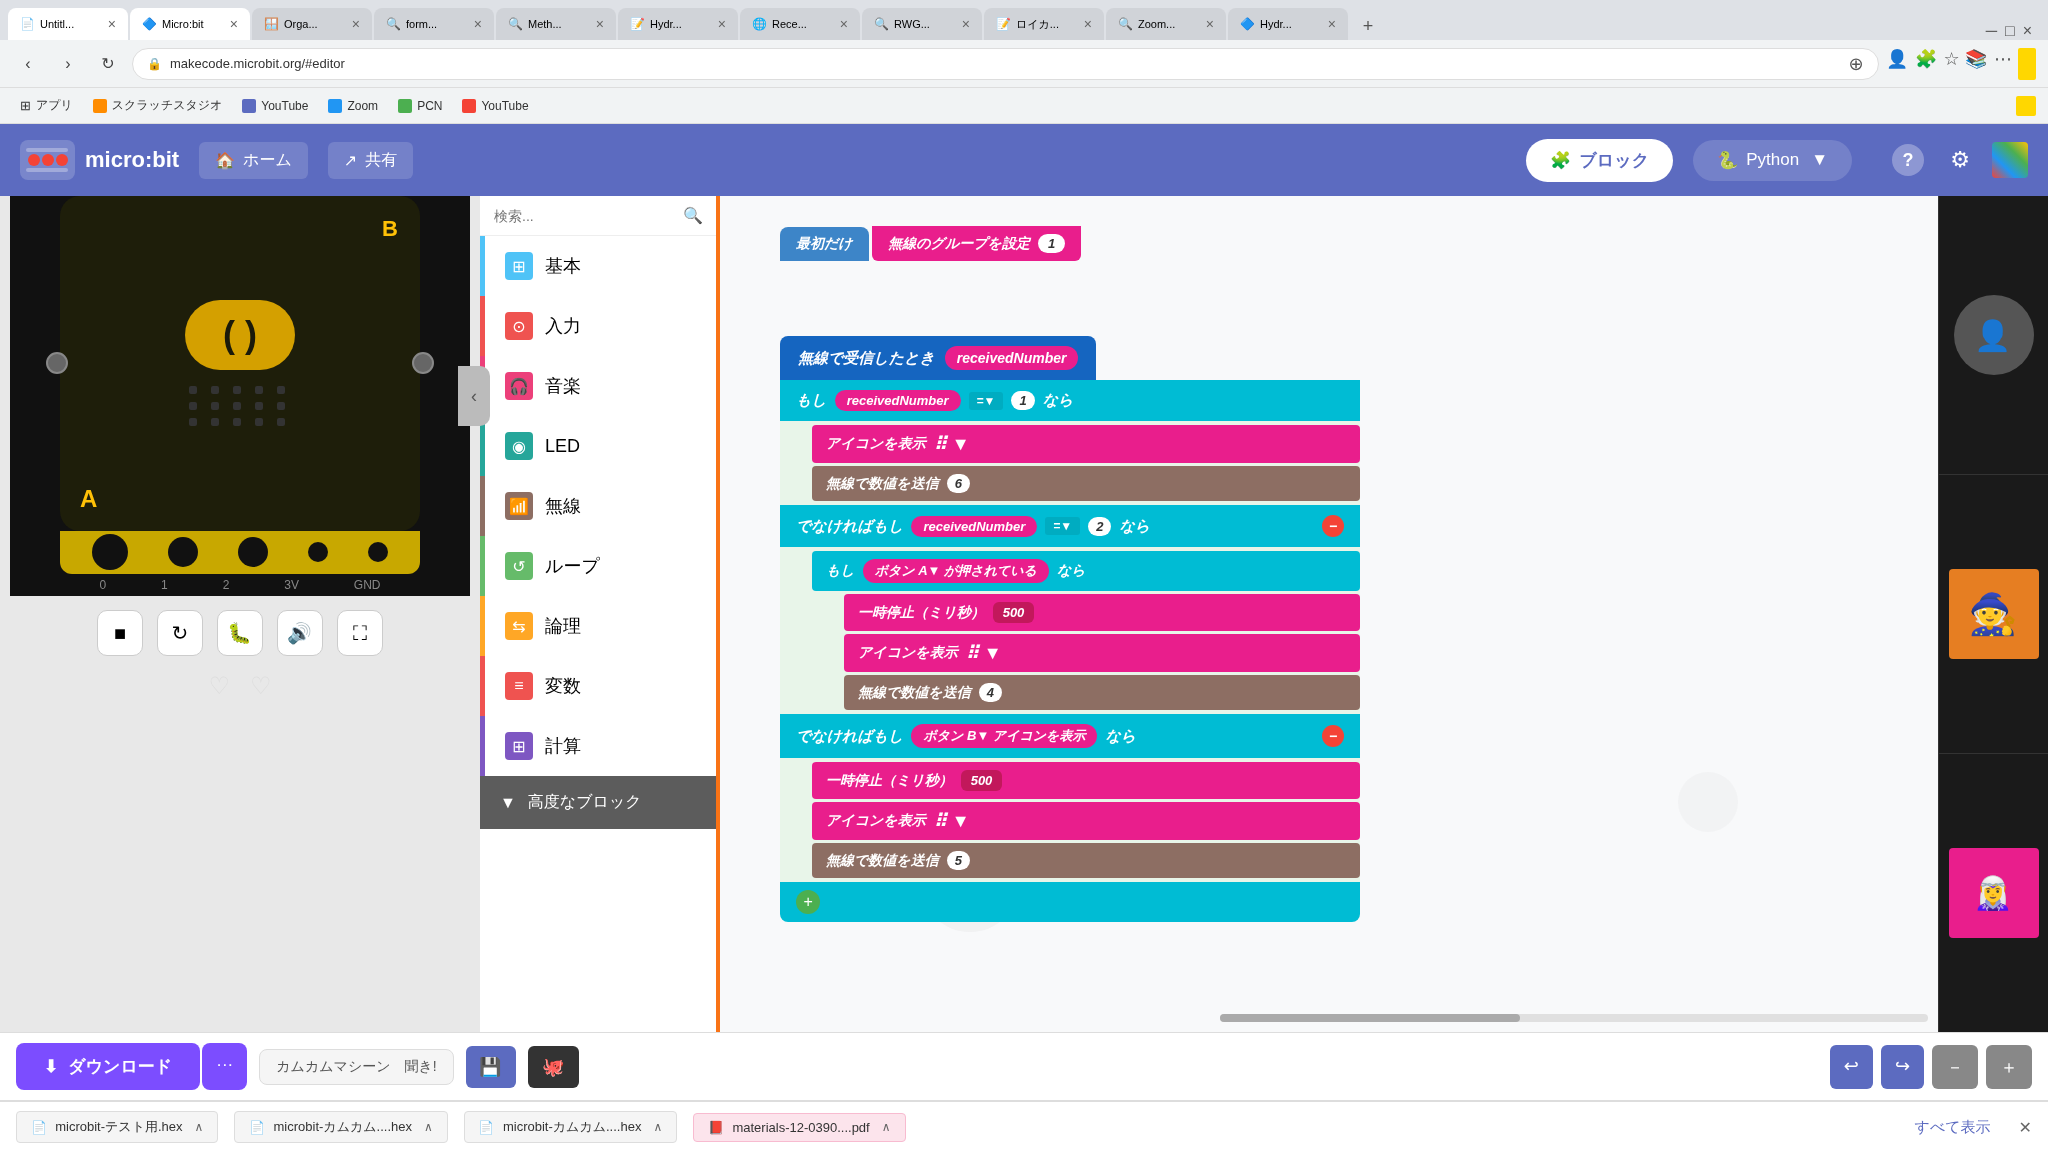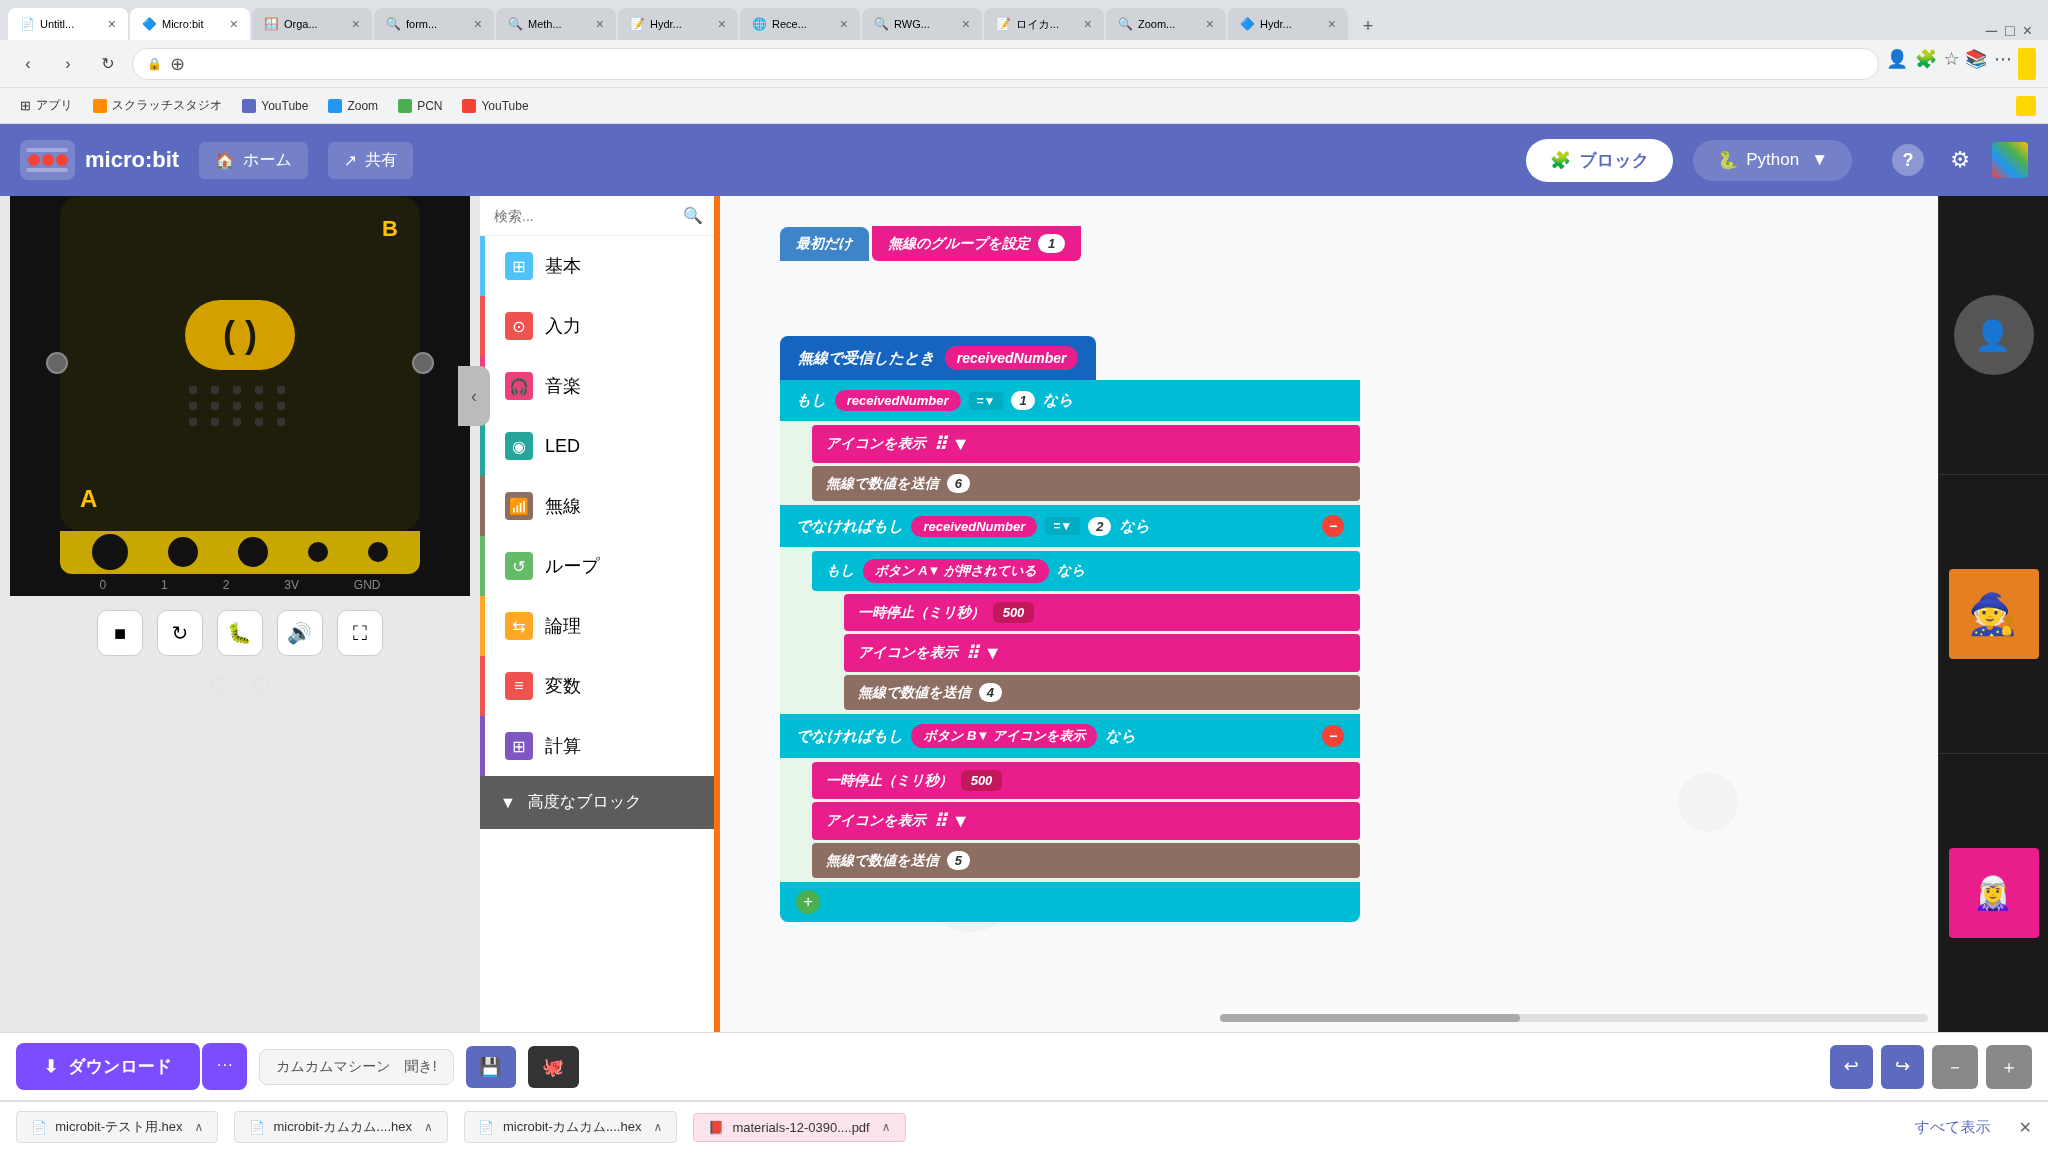--- a/index.html
+++ b/index.html
@@ -45,21 +45,21 @@
     .mc-actions { display: flex; align-items: center; gap: 12px; margin-left: 16px; }
     .mc-icon-btn { width: 40px; height: 40px; display: flex; align-items: center; justify-content: center; color: white; font-size: 22px; cursor: pointer; }
 
     
     .main-content { flex: 1; display: flex; overflow: hidden; position: relative; }
 
     
     .simulator-panel { width: 480px; background: #e8e8e8; display: flex; flex-direction: column; align-items: center; padding: 0 0 16px 0; flex-shrink: 0; }
 
     
-    .block-palette { width: 240px; background: #fff; display: flex; flex-direction: column; border-right: 6px solid #f97316; flex-shrink: 0; }
+    .block-palette { width: 240px; background: #fff; display: flex; flex-direction: column; border-right: 4px solid #f97316; flex-shrink: 0; }
     .search-bar { display: flex; align-items: center; padding: 10px 14px; border-bottom: 1px solid #eee; gap: 8px; }
     .search-input { flex: 1; border: none; outline: none; font-size: 14px; color: #666; }
     .search-icon { font-size: 16px; color: #999; }
     .palette-items { flex: 1; overflow-y: auto; }
     .palette-item { display: flex; align-items: center; gap: 12px; padding: 16px 20px; cursor: pointer; font-size: 18px; font-weight: 500; border-left: 5px solid transparent; }
     .palette-icon { width: 28px; height: 28px; border-radius: 4px; display: flex; align-items: center; justify-content: center; font-size: 16px; }
     .pi-basic { border-left-color: #4fc3f7; }
     .pi-basic .palette-icon { background: #4fc3f7; color: white; }
     .pi-input { border-left-color: #ef5350; }
     .pi-input .palette-icon { background: #ef5350; color: white; }
@@ -169,20 +169,21 @@
       <span style="font-size:16px;color:#555;cursor:pointer;">×</span>
     </div>
   </div>
 
   <div class="address-bar">
     <div class="nav-btn">‹</div>
     <div class="nav-btn">›</div>
     <div class="nav-btn">↻</div>
     <div class="url-bar">
       <span class="url-lock">🔒</span>
+      <span class="url-text">makecode.microbit.org/#editor</span>
       <span class="url-extra">⊕</span>
     </div>
     <div class="browser-actions">
       <span style="font-size:18px;cursor:pointer;color:#555;">👤</span>
       <span style="font-size:18px;cursor:pointer;color:#555;">🧩</span>
       <span style="font-size:18px;cursor:pointer;color:#555;">☆</span>
       <span style="font-size:18px;cursor:pointer;color:#555;">📚</span>
       <span style="font-size:18px;cursor:pointer;color:#555;">⋯</span>
       <span style="width:18px;height:32px;background:#ffd700;display:inline-block;border-radius:2px;"></span>
     </div>

